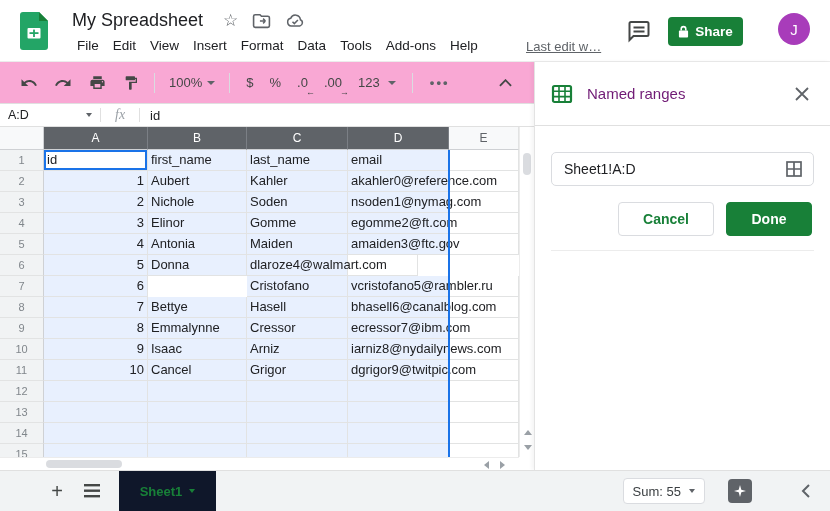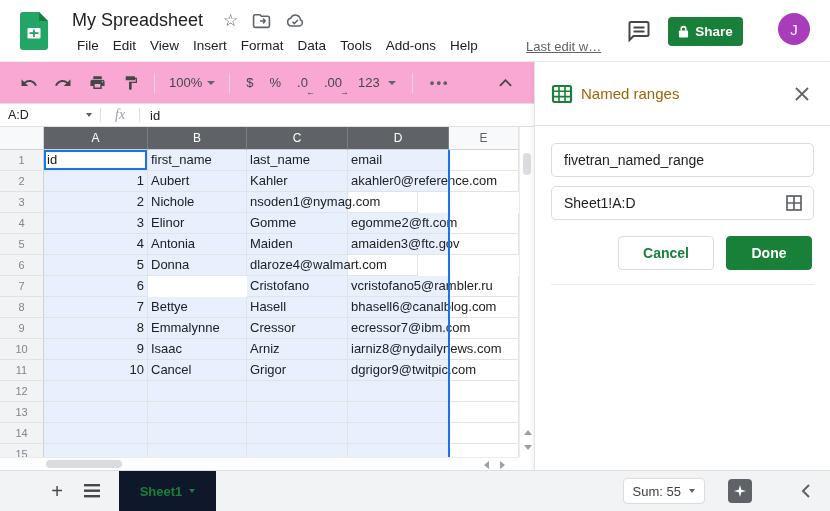--- a/index.html
+++ b/index.html
@@ -67,21 +67,21 @@
   .vdn { top:318px; border-top:5px solid #9aa0a6; }
   .hscroll { position:absolute; left:0; top:457px; width:519px; height:13px; background:#fff; border-top:1px solid #ececec; }
   .hthumb { position:absolute; left:46px; top:2px; width:76px; height:8px; border-radius:4px; background:#dadce0; cursor:grab; }
   .hleft,.hright { position:absolute; top:3px; width:0; height:0; border-top:4px solid transparent; border-bottom:4px solid transparent; cursor:pointer; }
   .hleft { left:484px; border-right:5px solid #9aa0a6; }
   .hright { left:500px; border-left:5px solid #9aa0a6; }
 
   
   .panel { position:absolute; left:534px; top:62px; width:296px; height:408px; background:#fff; border-left:1px solid #e3e3e3; box-shadow:-2px 0 4px rgba(0,0,0,0.05); }
   .panel-head { height:64px; display:flex; align-items:center; padding:0 16px; border-bottom:1px solid #e0e0e0; }
-  .panel-title { font-size:15px; color:#a16207; margin-left:8px; }
+  .panel-title { font-size:15px; color:#701a75; margin-left:14px; }
   .panel-close { margin-left:auto; width:24px; height:24px; display:flex; align-items:center; justify-content:center; cursor:pointer; }
   .panel-body { padding:17px 16px 0 16px; }
   .pinput { width:100%; height:34px; border:1px solid #dadce0; border-radius:5px; padding:0 12px; font-size:14px; color:#202124; font-family:"Liberation Sans", sans-serif; outline:none; background:#fff; }
   .pinput-wrap { position:relative; margin-top:9px; }
   .pinput-wrap .pinput { padding-right:36px; }
   .range-ico { position:absolute; right:11px; top:8px; cursor:pointer; }
   .pbtn-row { display:flex; justify-content:flex-end; gap:12px; padding:16px 2px 0 0; }
   .btn { height:34px; border-radius:4px; font-size:14px; font-weight:700; display:flex; align-items:center; justify-content:center; cursor:pointer; font-family:"Liberation Sans", sans-serif; }
   .btn-cancel { width:96px; background:#fff; border:1px solid #dadce0; color:#188038; }
   .btn-done { width:86px; background:#188038; border:1px solid #188038; color:#fff; }
@@ -256,20 +256,21 @@
         <div class="cell sel num" style="width: 104px;">1</div>
         <div class="cell sel" style="width: 99px;">Aubert</div>
         <div class="cell sel" style="width: 101px;">Kahler</div>
         <div class="cell sel ovf" style="width: 101px;">akahler0@reference.com</div>
         <div class="cell colE" style="width: 70px;"></div>
       </div>
       <div class="grow">
         <div class="rhead">3</div>
         <div class="cell sel num" style="width: 104px;">2</div>
         <div class="cell sel" style="width: 99px;">Nichole</div>
+        <div class="cell sel" style="width: 101px;">Soden</div>
         <div class="cell sel ovf" style="width: 101px;">nsoden1@nymag.com</div>
         <div class="cell colE" style="width: 70px;"></div>
       </div>
       <div class="grow">
         <div class="rhead">4</div>
         <div class="cell sel num" style="width: 104px;">3</div>
         <div class="cell sel" style="width: 99px;">Elinor</div>
         <div class="cell sel" style="width: 101px;">Gomme</div>
         <div class="cell sel ovf" style="width: 101px;">egomme2@ft.com</div>
         <div class="cell colE" style="width: 70px;"></div>
@@ -380,21 +381,20 @@
         <path d="M2 8.3h18M2 13.6h18M8 3v16M14 3v16" stroke-width="1.6"></path>
       </svg>
       <span class="panel-title">Named ranges</span>
       <span class="panel-close">
         <svg width="14" height="14" viewBox="0 0 14 14" stroke="#5f6368" stroke-width="1.8">
             <path d="M1 1l12 12M13 1L1 13"></path>
           </svg>
       </span>
     </div>
     <div class="panel-body">
-      <input class="pinput" type="text" value="fivetran_named_range" style="">
       <div class="pinput-wrap">
         <input class="pinput" type="text" value="Sheet1!A:D" style="">
         <span class="range-ico">
           <svg width="18" height="18" viewBox="0 0 18 18" fill="none" stroke="#5f6368" stroke-width="1.7">
             <rect x="2" y="2" width="14" height="14"></rect>
             <path d="M9 2v14M2 9h14"></path>
           </svg>
         </span>
       </div>
       <div class="pbtn-row">

